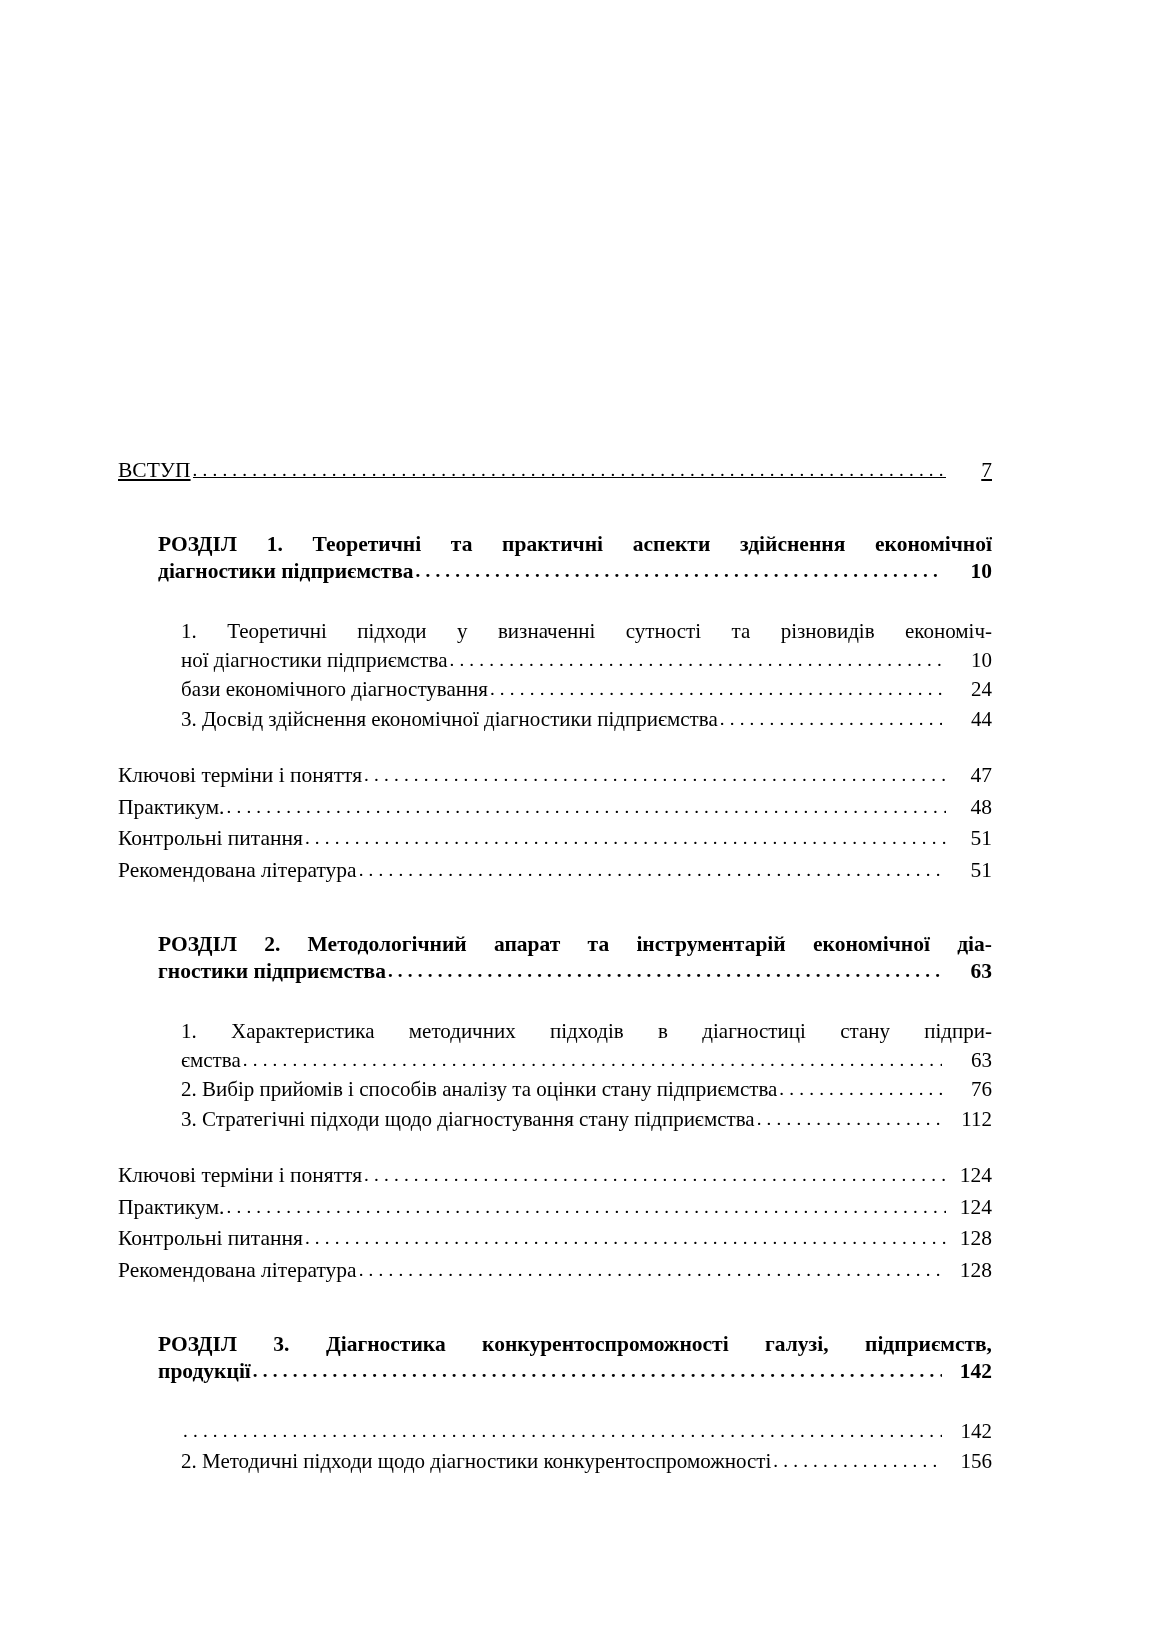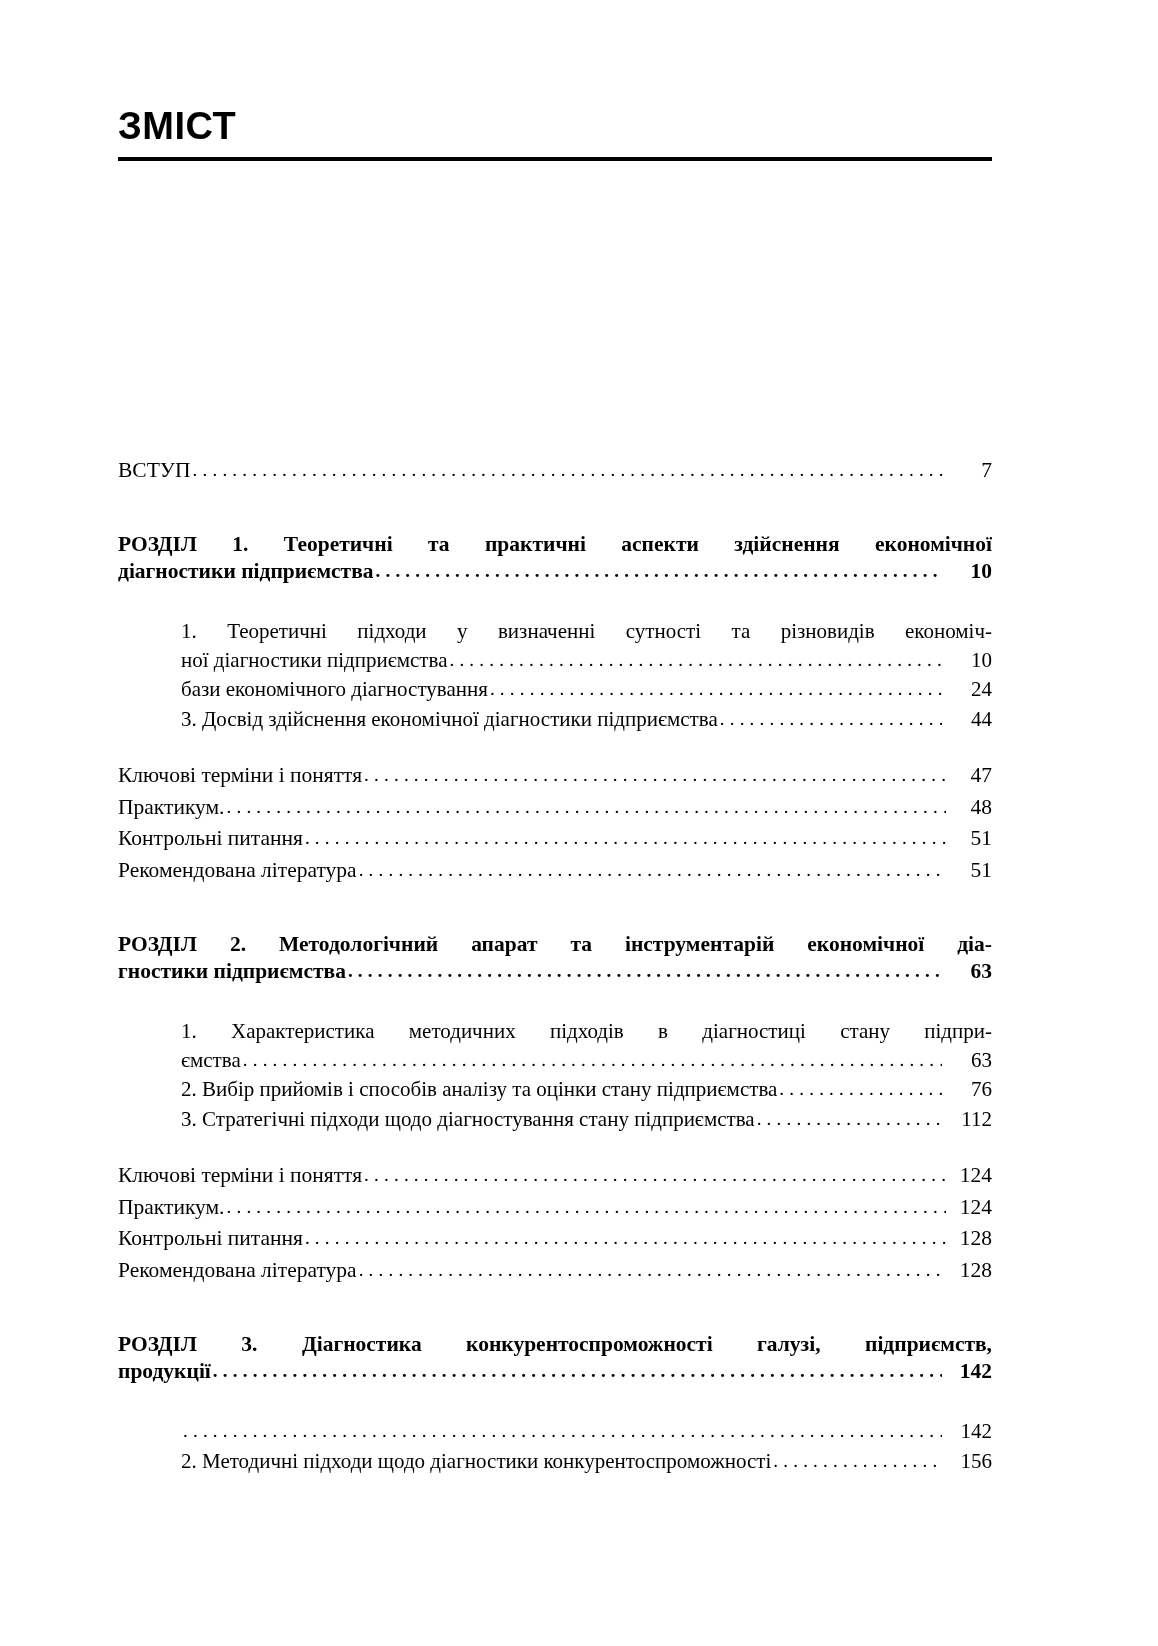--- a/index.html
+++ b/index.html
@@ -82,30 +82,32 @@
     text-align: right;
     min-width: 42px;
     white-space: pre;
   }
 
   
   .front-entry {
     font-size: 21.5px;
     line-height: 30px;
     margin-bottom: 16px;
+    text-decoration: underline;
   }
 
   
   .chapter {
     margin-top: 45px;
   }
   .chapter-head {
     font-weight: bold;
     font-size: 21.5px;
     line-height: 27px;
+    margin-left: 40px;
   }
   
   .just-line {
     display: block;
     text-align: justify;
     text-align-last: justify;
     white-space: normal;
     width: 100%;
   }
   .chapter-head .entry .etext {
@@ -139,24 +141,20 @@
   .back-entry {
     font-size: 21.5px;
     line-height: 30.5px;
   }
 </style>
 </head>
 <body>
 
 <div class="page">
 
-  <div class="title-block">
-    <h1 class="doc-title">ЗМІСТ</h1>
-    <div class="title-rule"></div>
-  </div>
 
   <div class="toc" id="toc-root">
       <div class="front-entry">
         <div class="entry">
           <span class="etext">ВСТУП</span>
           <span class="leaders">........................................................................................................................</span>
           <span class="pageno">7</span>
         </div>
       </div>
       <div class="chapter">

